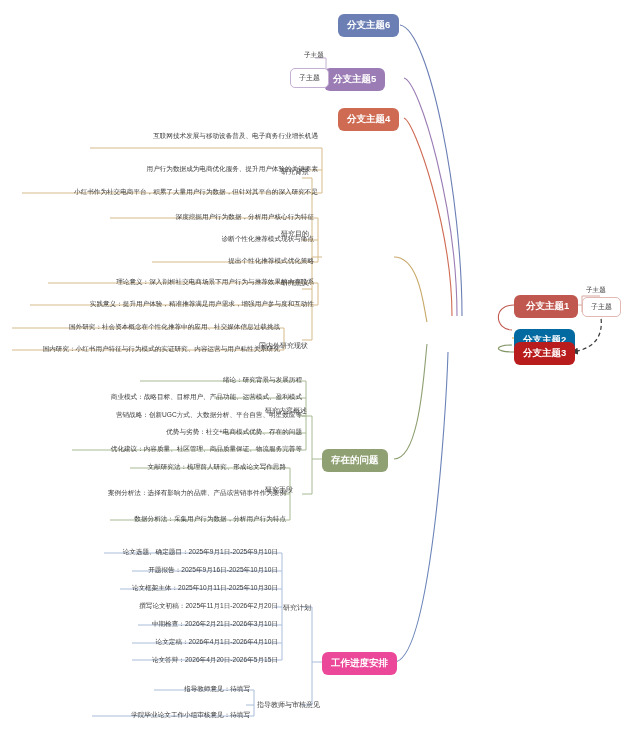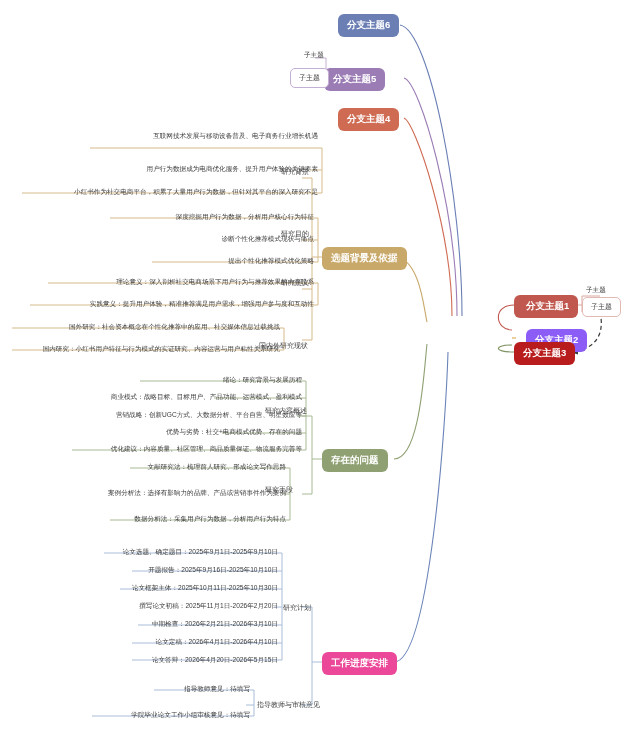--- a/index.html
+++ b/index.html
@@ -151,34 +151,33 @@
     <path d="M282 660 L132 660" fill="none" stroke="#a9bcd8" stroke-width="1"></path>
 
     <path d="M254 690 L254 716" fill="none" stroke="#a9bcd8" stroke-width="1"></path>
     <path d="M254 690 L154 690" fill="none" stroke="#a9bcd8" stroke-width="1"></path>
     <path d="M254 705 L246 705" fill="none" stroke="#a9bcd8" stroke-width="1"></path>
     <path d="M254 716 L92 716" fill="none" stroke="#a9bcd8" stroke-width="1"></path>
   </svg>
 
 
   <div class="node pill" style="left:514px;top:295px;background:#c1584f;padding-left:12px;">分支主题1</div>
-  <div class="node pill" style="left:526px;top:329px;background:#8b5cf6;">分支主题2</div>
+  <div class="node pill" style="left:514px;top:329px;background:#0369a1;">分支主题2</div>
   <div class="node pill" style="left:514px;top:342px;background:#b91c1c;">分支主题3</div>
 
   <div class="node leaf center" style="left:582px;top:284px;">子主题</div>
   <div class="node boxed red" style="left:582px;top:297px;">子主题</div>
 
   <div class="node pill" style="left:338px;top:14px;background:#6b7fb5;">分支主题6</div>
   <div class="node pill" style="left:324px;top:68px;background:#9b7cb5;">分支主题5</div>
   <div class="node pill" style="left:338px;top:108px;background:#cf6b53;">分支主题4</div>
 
   <div class="node leaf center" style="left:300px;top:49px;">子主题</div>
   <div class="node boxed purple" style="left:290px;top:68px;">子主题</div>
 
-  <div class="node pill" style="left:322px;top:247px;background:#c9a96a;">选题背景及依据</div>
   <div class="node pill" style="left:322px;top:449px;background:#8fa173;">存在的问题</div>
   <div class="node pill" style="left:322px;top:652px;background:#ec4899;text-align:center;">工作进度安排</div>
 
   <div class="node cat" style="left:278px;top:165px;">研究背景</div>
   <div class="node cat" style="left:278px;top:227px;">研究目的</div>
   <div class="node cat" style="left:278px;top:276px;">研究意义</div>
   <div class="node cat" style="left:256px;top:339px;">国内外研究现状</div>
 
   <div class="node leaf" style="left:90px;top:130px;width:232px;">互联网技术发展与移动设备普及、电子商务行业增长机遇</div>
   <div class="node leaf" style="left:80px;top:163px;width:242px;">用户行为数据成为电商优化服务、提升用户体验的关键要素</div>

